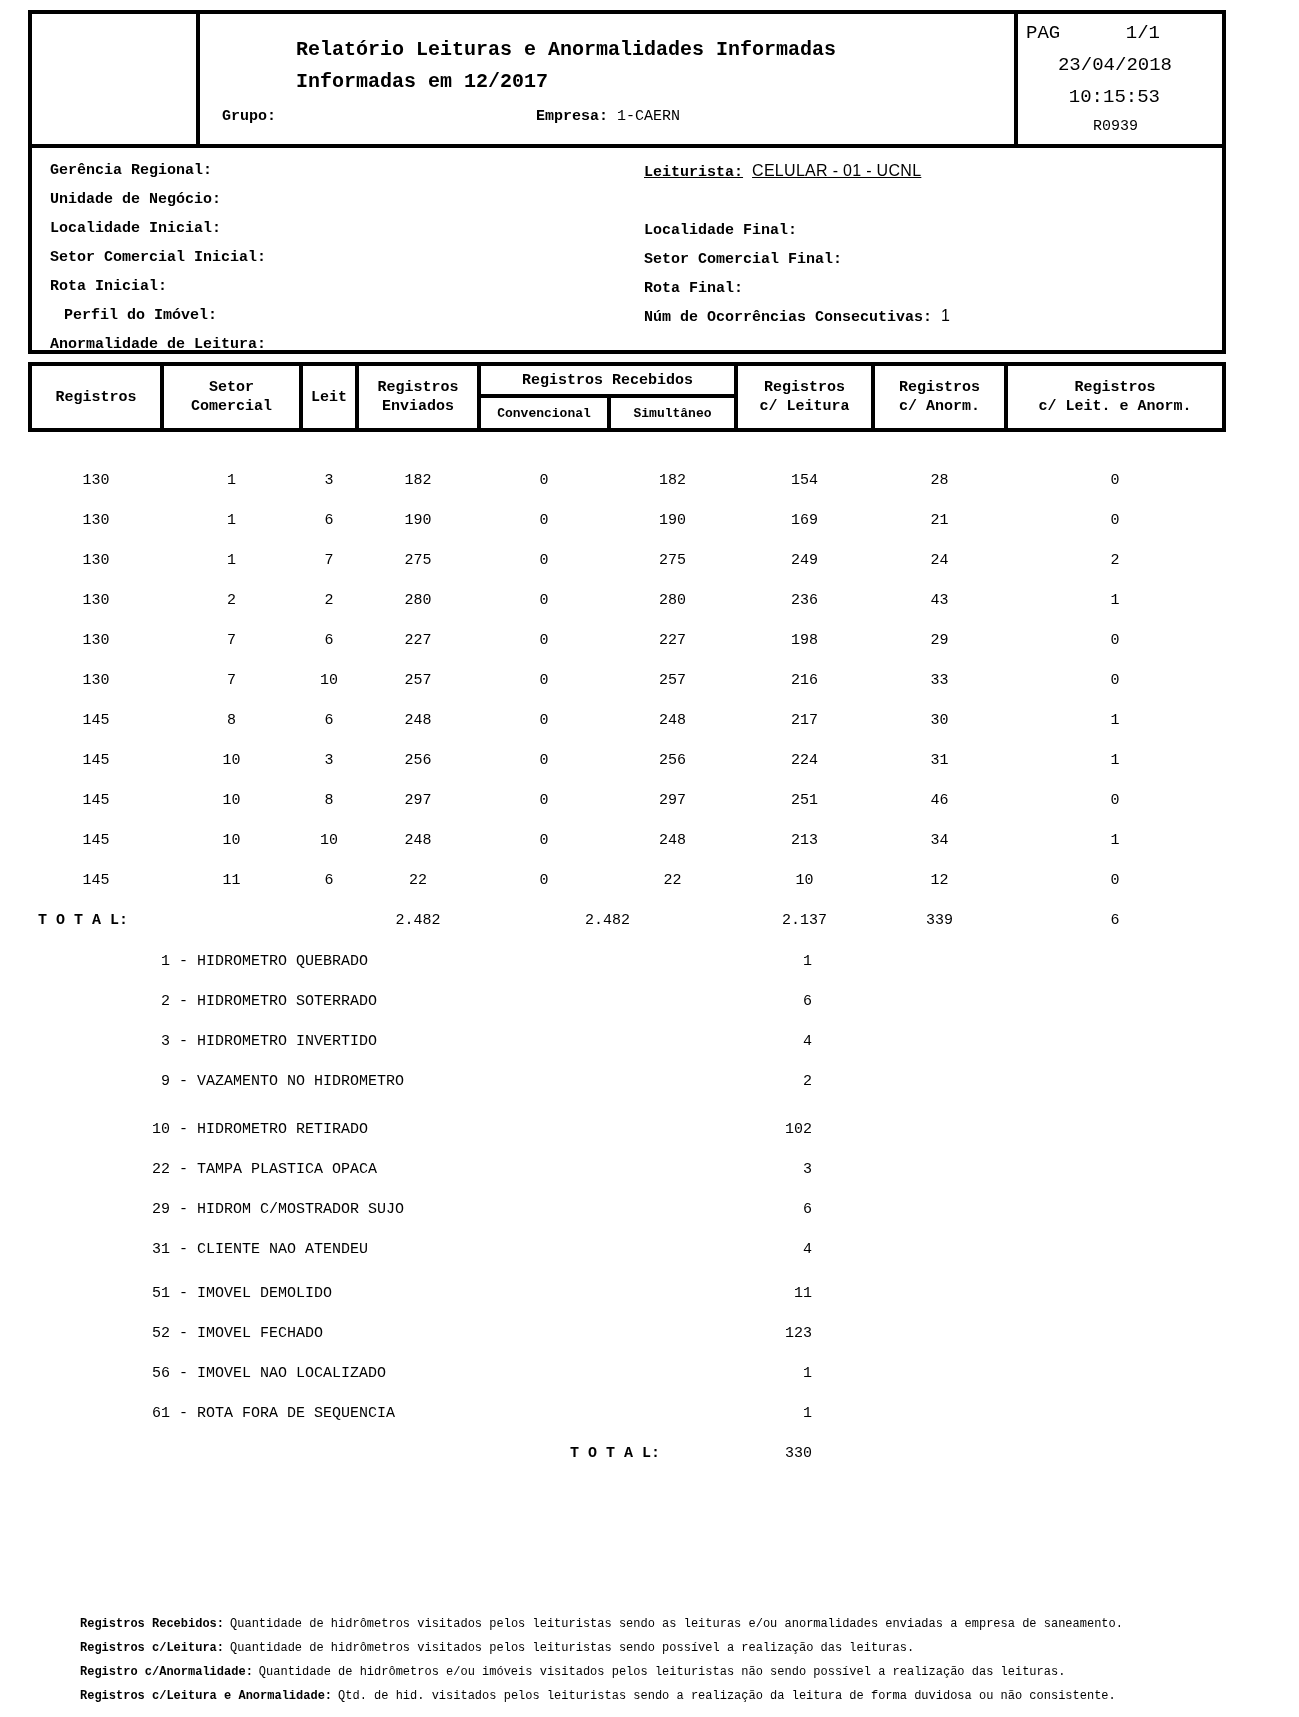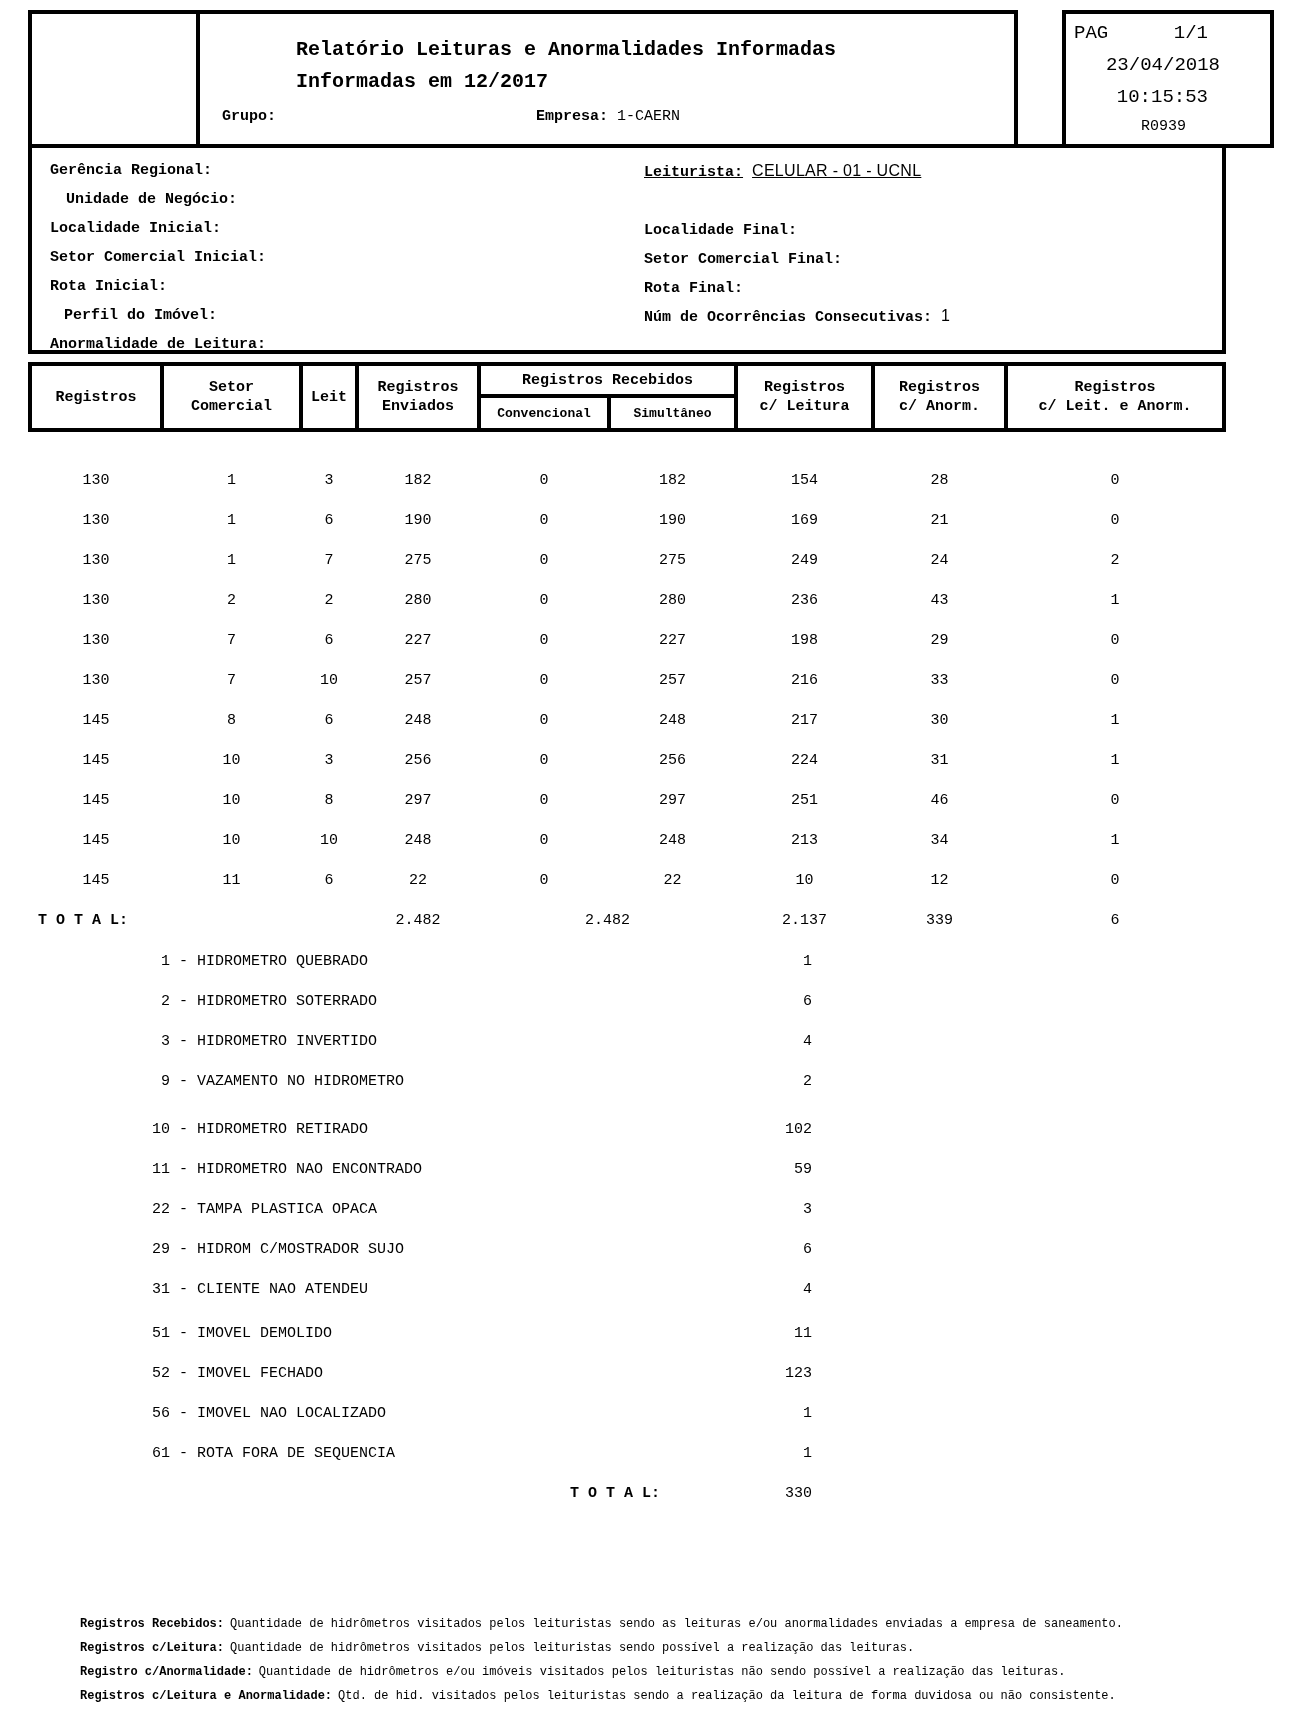--- a/index.html
+++ b/index.html
@@ -4,21 +4,21 @@
 <style>
   html,body { margin:0; padding:0; background:#ffffff; }
   .page {
     position:relative; width:1299px; height:1717px; background:#fff;
     font-family:"Liberation Mono","DejaVu Sans Mono",monospace; color:#000;
     overflow:hidden;
   }
   .box { position:absolute; border:4px solid #000; background:#fff; box-sizing:border-box; }
   .logo-box  { left:28px;  top:10px; width:172px; height:138px; }
   .title-box { left:196px; top:10px; width:822px; height:138px; }
-  .pag-box   { left:1014px;top:10px; width:212px; height:138px;margin-left:48px; }
+  .pag-box   { left:1014px;top:10px; width:212px; height:138px; }
 
   .title-box .t1 { position:absolute; left:96px; top:24px;  font-size:20px; font-weight:bold; white-space:pre; }
   .title-box .t2 { position:absolute; left:96px; top:56px;  font-size:20px; font-weight:bold; white-space:pre; }
   .title-box .grupo   { position:absolute; left:22px;  top:94px; font-size:15px; }
   .title-box .empresa { position:absolute; left:336px; top:94px; font-size:15px; }
   .b { font-weight:bold; }
   .gapL { margin-left:9px; font-weight:normal; }
 
   .pag-box .pag-l1 { position:absolute; left:8px; right:8px; top:8px; display:flex;
                      justify-content:space-between; padding-right:54px; font-size:19px; }
@@ -80,21 +80,21 @@
       <span>1/1</span>
     </div>
     <div class="pag-date">23/04/2018</div>
     <div class="pag-time">10:15:53</div>
     <div class="pag-code">R0939</div>
   </div>
 
   <div class="box filter-box">
     <div id="filters-left">
         <div class="f-row" style="top: 8px; left: 18px;"><span class="b">Gerência Regional:</span></div>
-        <div class="f-row" style="top: 37px; left: 18px; margin-left: 16px;"><span class="b">Unidade de Negócio:</span></div>
+        <div class="f-row" style="top: 37px; left: 18px;"><span class="b">Unidade de Negócio:</span></div>
         <div class="f-row" style="top: 66px; left: 18px;"><span class="b">Localidade Inicial:</span></div>
         <div class="f-row" style="top: 95px; left: 18px;"><span class="b">Setor Comercial Inicial:</span></div>
         <div class="f-row" style="top: 124px; left: 18px;"><span class="b">Rota Inicial:</span></div>
         <div class="f-row" style="top: 153px; left: 32px;"><span class="b">Perfil do Imóvel:</span></div>
         <div class="f-row" style="top: 182px; left: 18px;"><span class="b">Anormalidade de Leitura:</span></div>
       </div>
     <div id="filters-right">
         <div class="f-row" style="top: 8px; left: 612px; text-decoration: underline;"><span class="b">Leiturista:</span><span class="f-val sans gapL">CELULAR - 01 - UCNL</span></div>
         <div class="f-row" style="top: 66px; left: 612px;"><span class="b">Localidade Final:</span><span class="f-val sans gapL"></span></div>
         <div class="f-row" style="top: 95px; left: 612px;"><span class="b">Setor Comercial Final:</span><span class="f-val sans gapL"></span></div>
@@ -271,21 +271,20 @@
         </tr>
       </tbody>
   </table>
 
   <div class="anomalies" id="anomalies">
       <div class="an-row"><span class="an-code">1</span><span> - </span><span>HIDROMETRO QUEBRADO</span><span class="an-count">1</span></div>
       <div class="an-row"><span class="an-code">2</span><span> - </span><span>HIDROMETRO SOTERRADO</span><span class="an-count">6</span></div>
       <div class="an-row"><span class="an-code">3</span><span> - </span><span>HIDROMETRO INVERTIDO</span><span class="an-count">4</span></div>
       <div class="an-row"><span class="an-code">9</span><span> - </span><span>VAZAMENTO NO HIDROMETRO</span><span class="an-count">2</span></div>
       <div class="an-row" style="margin-top: 8px;"><span class="an-code">10</span><span> - </span><span>HIDROMETRO RETIRADO</span><span class="an-count">102</span></div>
-      <div class="an-row"><span class="an-code">11</span><span> - </span><span>HIDROMETRO NAO ENCONTRADO</span><span class="an-count">59</span></div>
       <div class="an-row"><span class="an-code">22</span><span> - </span><span>TAMPA PLASTICA OPACA</span><span class="an-count">3</span></div>
       <div class="an-row"><span class="an-code">29</span><span> - </span><span>HIDROM C/MOSTRADOR SUJO</span><span class="an-count">6</span></div>
       <div class="an-row"><span class="an-code">31</span><span> - </span><span>CLIENTE NAO ATENDEU</span><span class="an-count">4</span></div>
       <div class="an-row" style="margin-top: 4px;"><span class="an-code">51</span><span> - </span><span>IMOVEL DEMOLIDO</span><span class="an-count">11</span></div>
       <div class="an-row"><span class="an-code">52</span><span> - </span><span>IMOVEL FECHADO</span><span class="an-count">123</span></div>
       <div class="an-row"><span class="an-code">56</span><span> - </span><span>IMOVEL NAO LOCALIZADO</span><span class="an-count">1</span></div>
       <div class="an-row"><span class="an-code">61</span><span> - </span><span>ROTA FORA DE SEQUENCIA</span><span class="an-count">1</span></div>
       <div class="an-row"><span class="an-total-label">T O T A L:</span><span class="an-count">330</span></div>
     </div>
 

